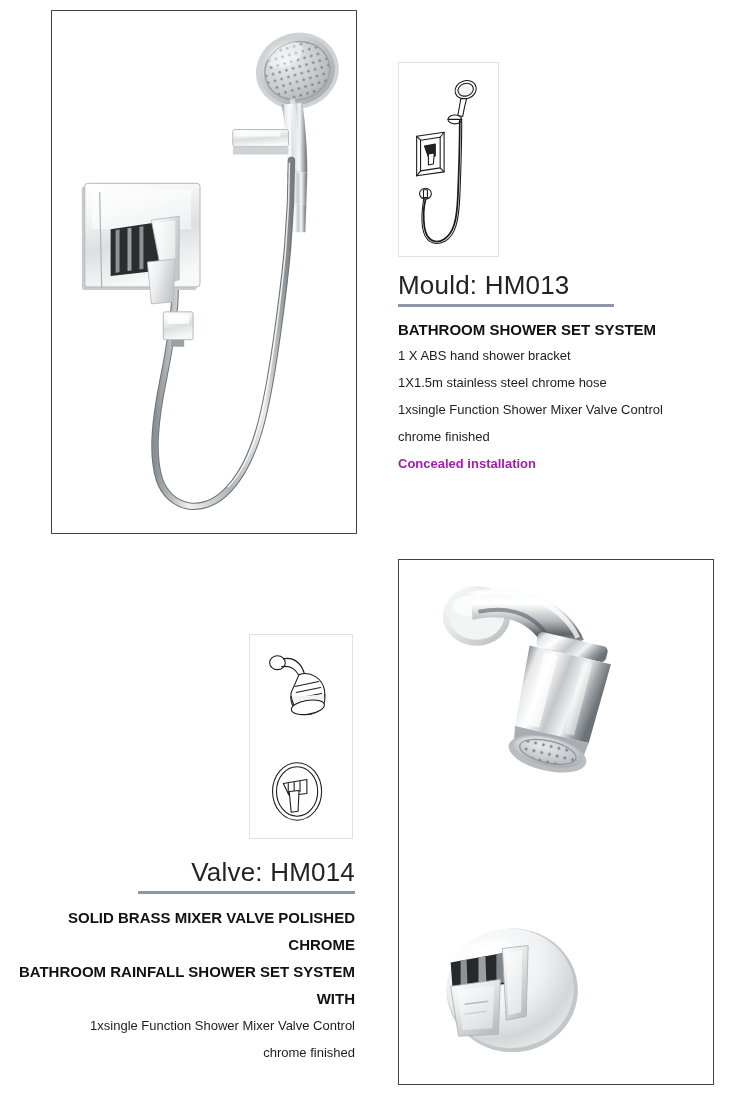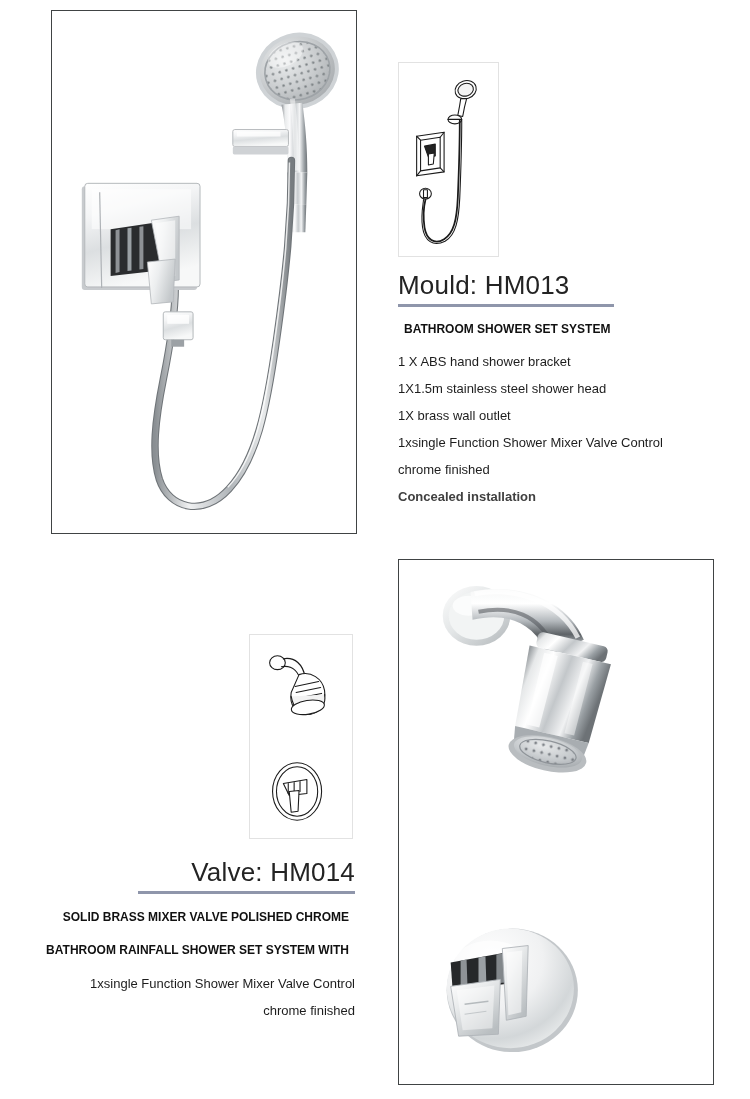--- a/index.html
+++ b/index.html
@@ -58,39 +58,39 @@
   .mould-rule {
     height: 3px;
     background: #8f96ab;
     margin-top: 2px;
     margin-bottom: 10px;
   }
   #spec-hm013 .mould-rule { width: 216px; }
   #spec-hm014 .mould-rule { width: 217px; margin-left: auto; }
 
   .spec-heading {
-    font-size: 12px;
+    font-size: 15px;
     font-weight: bold;
     color: #111111;
     line-height: 25px;
-    margin: 6px;
+    margin: 0;
     white-space: nowrap;
   }
   #spec-hm014 .spec-heading { white-space: normal; line-height: 27px; }
 
   .spec-line {
     font-size: 13px;
     font-weight: 400;
     color: #1d1d1d;
     line-height: 27px;
     margin: 0;
     white-space: nowrap;
   }
   .spec-line.red {
-    color: #404040;
+    color: #a21caf;
     font-weight: bold;
   }
 
   
   .art { position: absolute; left: 0; top: 0; width: 100%; height: 100%; }
   svg { display: block; }
 </style>
 </head>
 <body>
 
@@ -222,22 +222,21 @@
                  C35 186 26 180 24 166 C22 152 25 142 25 138" stroke-width="1.1"></path>
       </g>
     </svg>
   </div>
 
   <div class="spec-block" id="spec-hm013">
     <div class="mould-title">Mould: HM013</div>
     <div class="mould-rule"></div>
     <div class="spec-heading">BATHROOM  SHOWER SET SYSTEM</div>
     <div class="spec-line">1 X ABS  hand shower bracket</div>
-    <div class="spec-line">1X1.5m stainless steel shower head</div>
-    <div class="spec-line">1X brass wall outlet</div>
+    <div class="spec-line">1X1.5m stainless steel chrome hose</div>
     <div class="spec-line">1xsingle Function Shower Mixer Valve Control</div>
     <div class="spec-line">chrome finished</div>
     <div class="spec-line red">Concealed installation</div>
   </div>
 
   <div class="thumb-panel" id="panel-thumb2">
     <svg class="art" viewBox="0 0 104 205" preserveAspectRatio="none">
       <g fill="none" stroke="#1b1b1b" stroke-width="1.1" stroke-linejoin="round" stroke-linecap="round">
 
         <ellipse cx="28" cy="28" rx="8" ry="7" fill="#ffffff"></ellipse>

